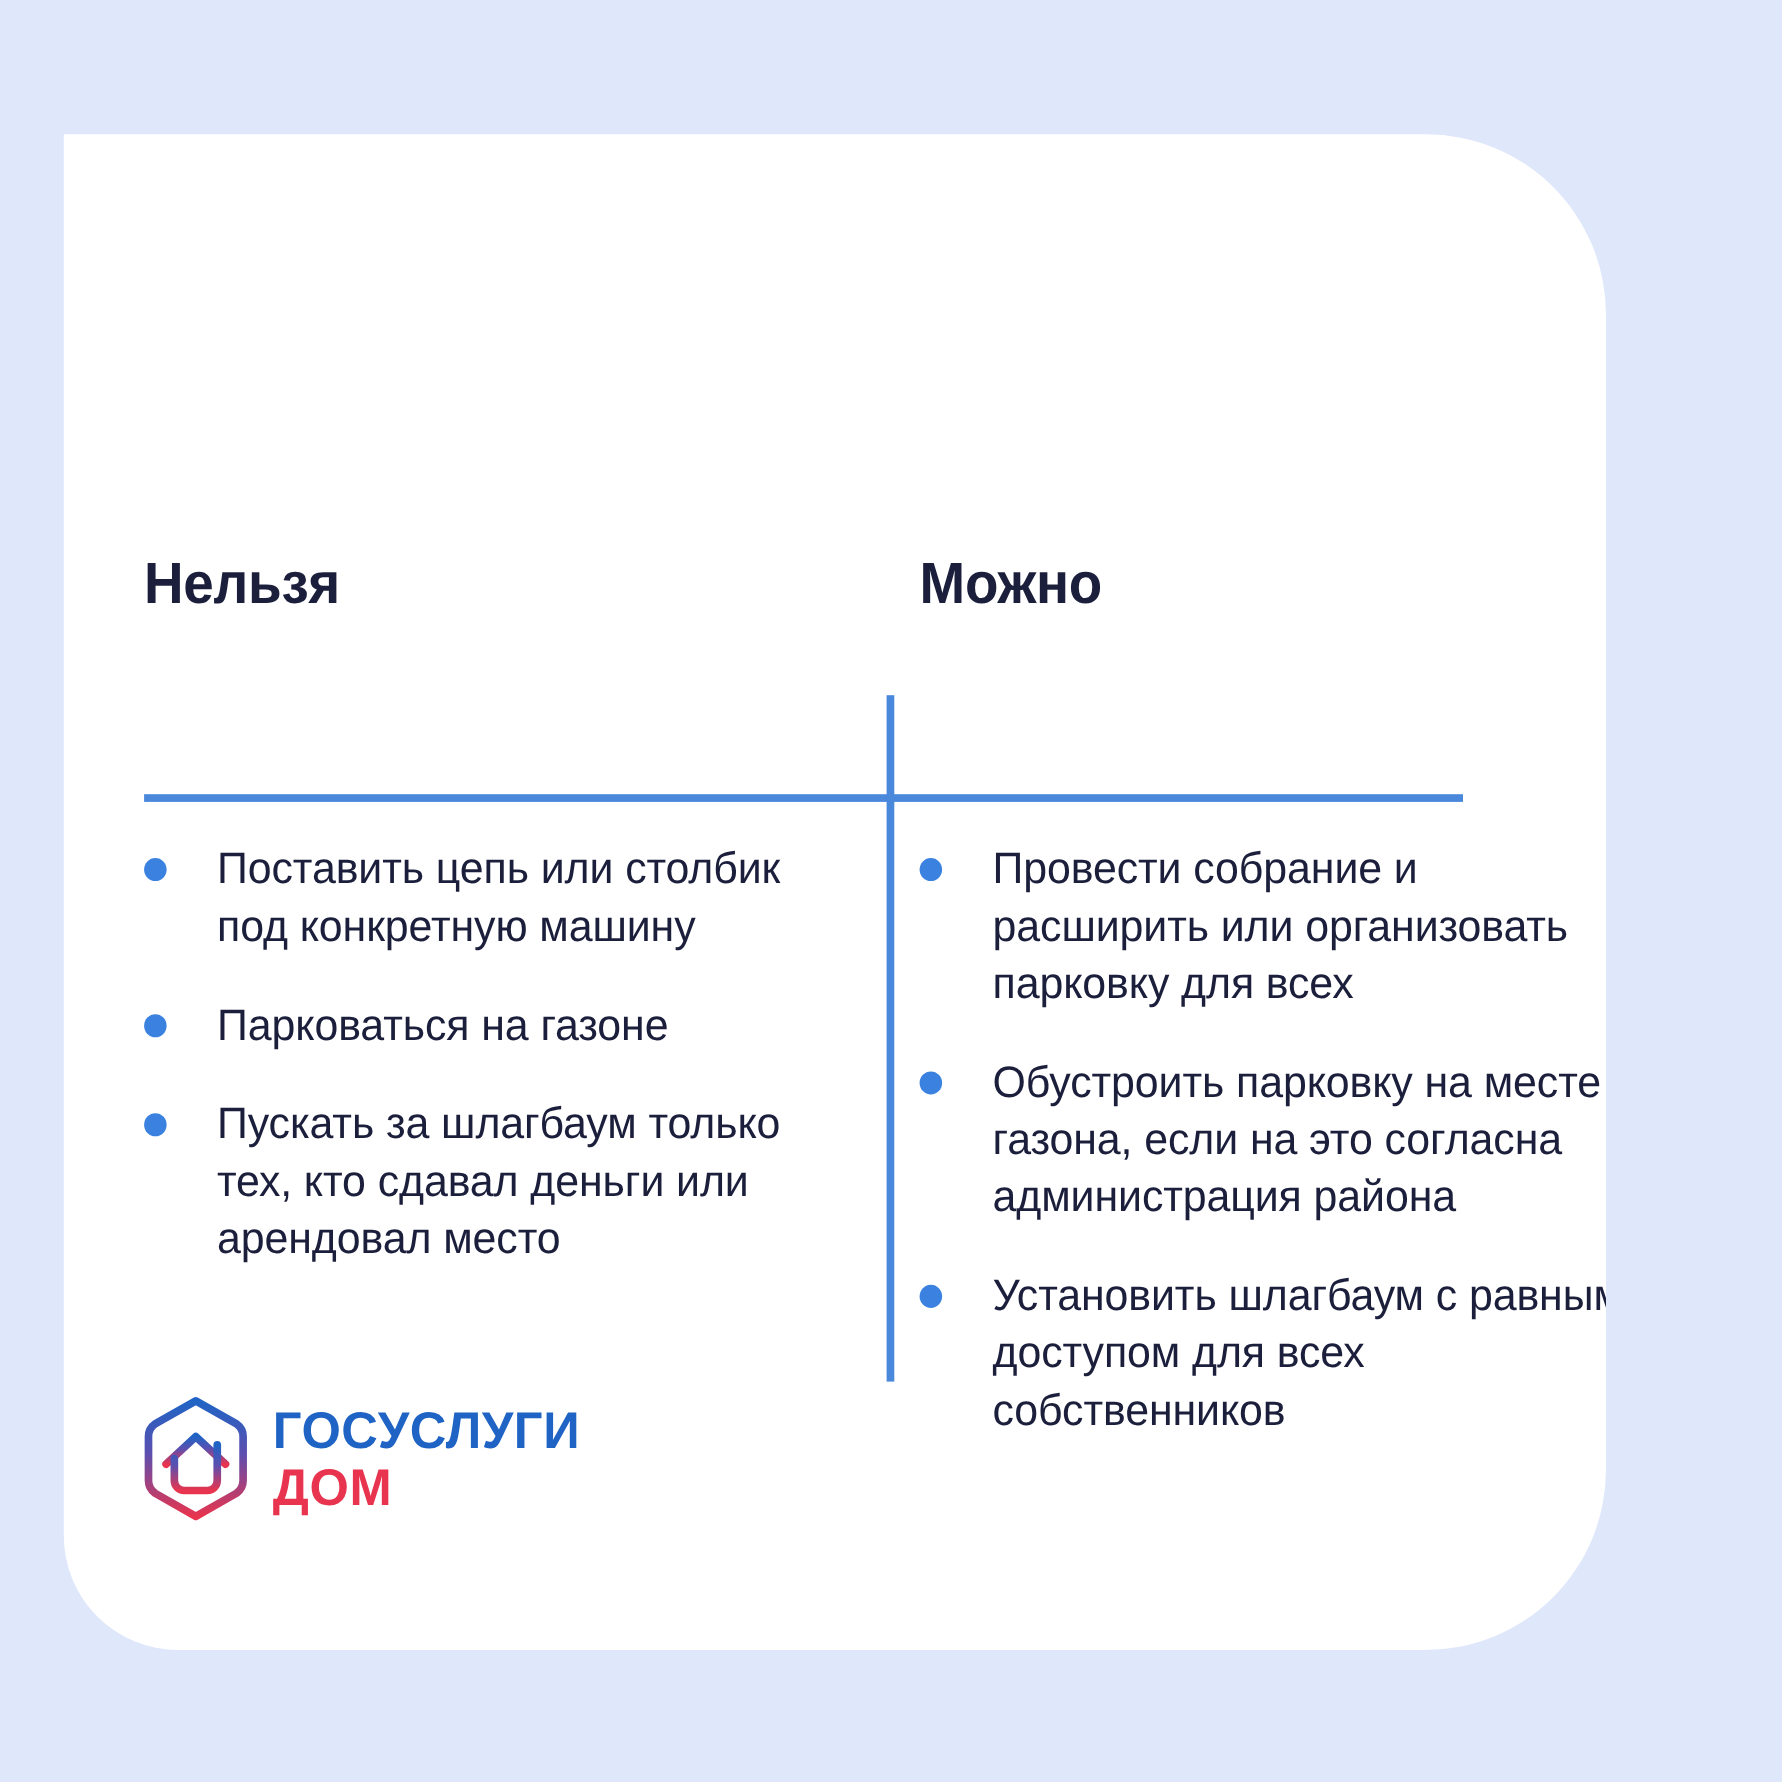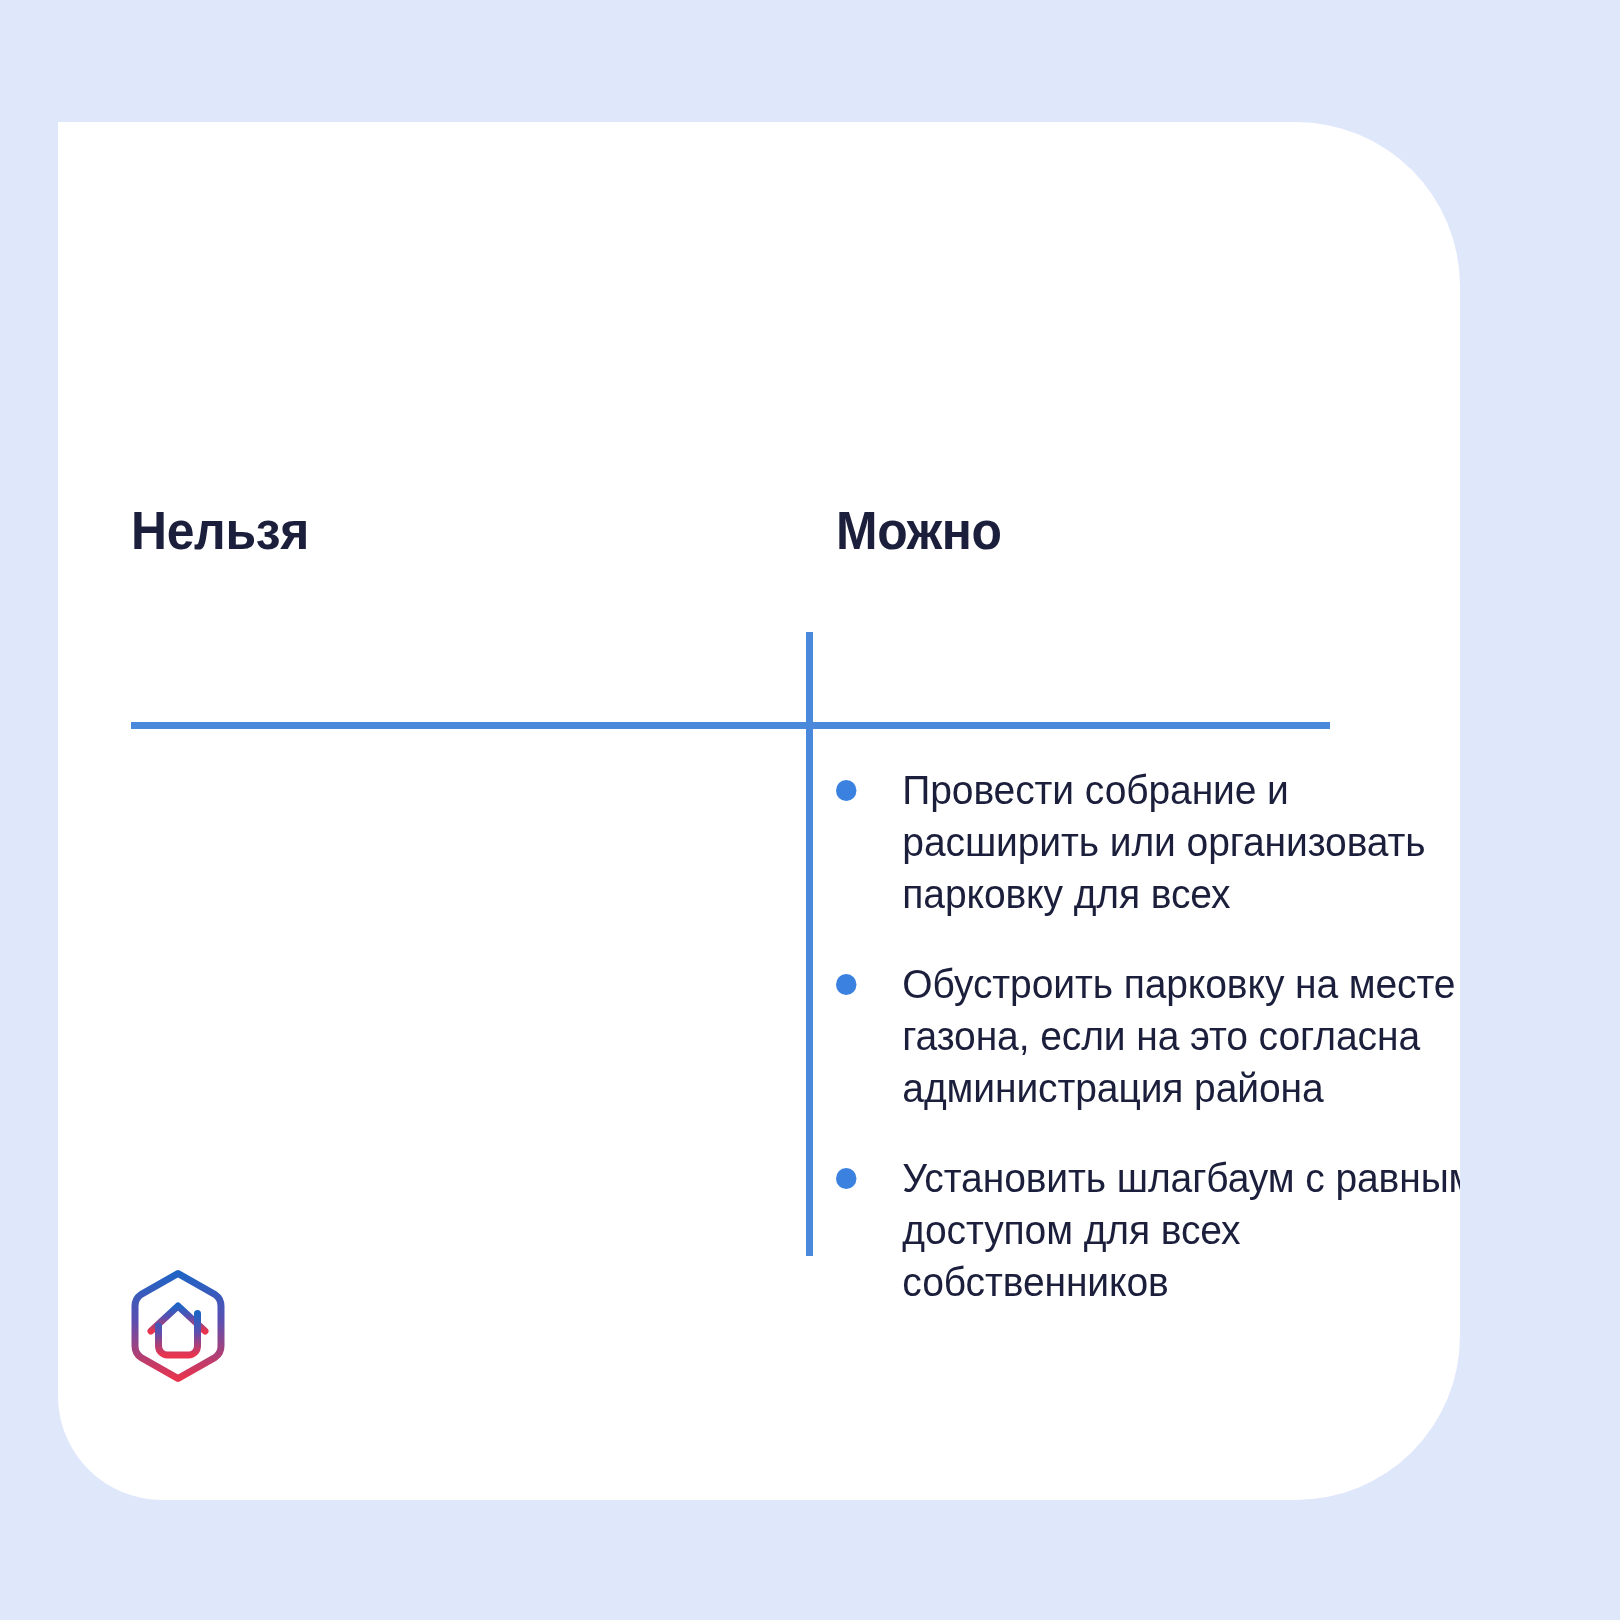--- a/index.html
+++ b/index.html
@@ -164,20 +164,25 @@
 
 
   <div class="columns">
 
     <div class="col-head left">Нельзя</div>
     <div class="col-head right">Можно</div>
 
     <div class="rule-h"></div>
     <div class="rule-v"></div>
 
+    <ul class="bullet-list left">
+      <li class="bullet-item">Поставить цепь или столбик под конкретную машину</li>
+      <li class="bullet-item">Парковаться на газоне</li>
+      <li class="bullet-item">Пускать за шлагбаум только тех, кто сдавал деньги или арендовал место</li>
+    </ul>
 
     <ul class="bullet-list right">
       <li class="bullet-item">Провести собрание и расширить или организовать парковку для всех</li>
       <li class="bullet-item">Обустроить парковку на месте газона, если на это согласна администрация района</li>
       <li class="bullet-item">Установить шлагбаум с равным доступом для всех собственников</li>
     </ul>
 
   </div>
 
   <div class="logo">
@@ -200,15 +205,19 @@
                L9 38
                A14 14 0 0 1 15 26.5
                Z" fill="none" stroke="url(#brandGrad)" stroke-width="7" stroke-linejoin="round"></path>
       <path d="M25 63 L52 38 L79 63" fill="none" stroke="url(#brandGrad)" stroke-width="7" stroke-linecap="round" stroke-linejoin="round"></path>
       <path d="M71.5 45.5 L71.5 78
                A9 9 0 0 1 62.5 87
                L41.5 87
                A9 9 0 0 1 32.5 78
                L32.5 58" fill="none" stroke="url(#brandGrad)" stroke-width="7" stroke-linecap="round" stroke-linejoin="round"></path>
     </svg>
+    <div class="logo-words">
+      <div class="logo-word-top">ГОСУСЛУГИ</div>
+      <div class="logo-word-bottom">ДОМ</div>
+    </div>
   </div>
 
 </div>
 
 </body></html>

